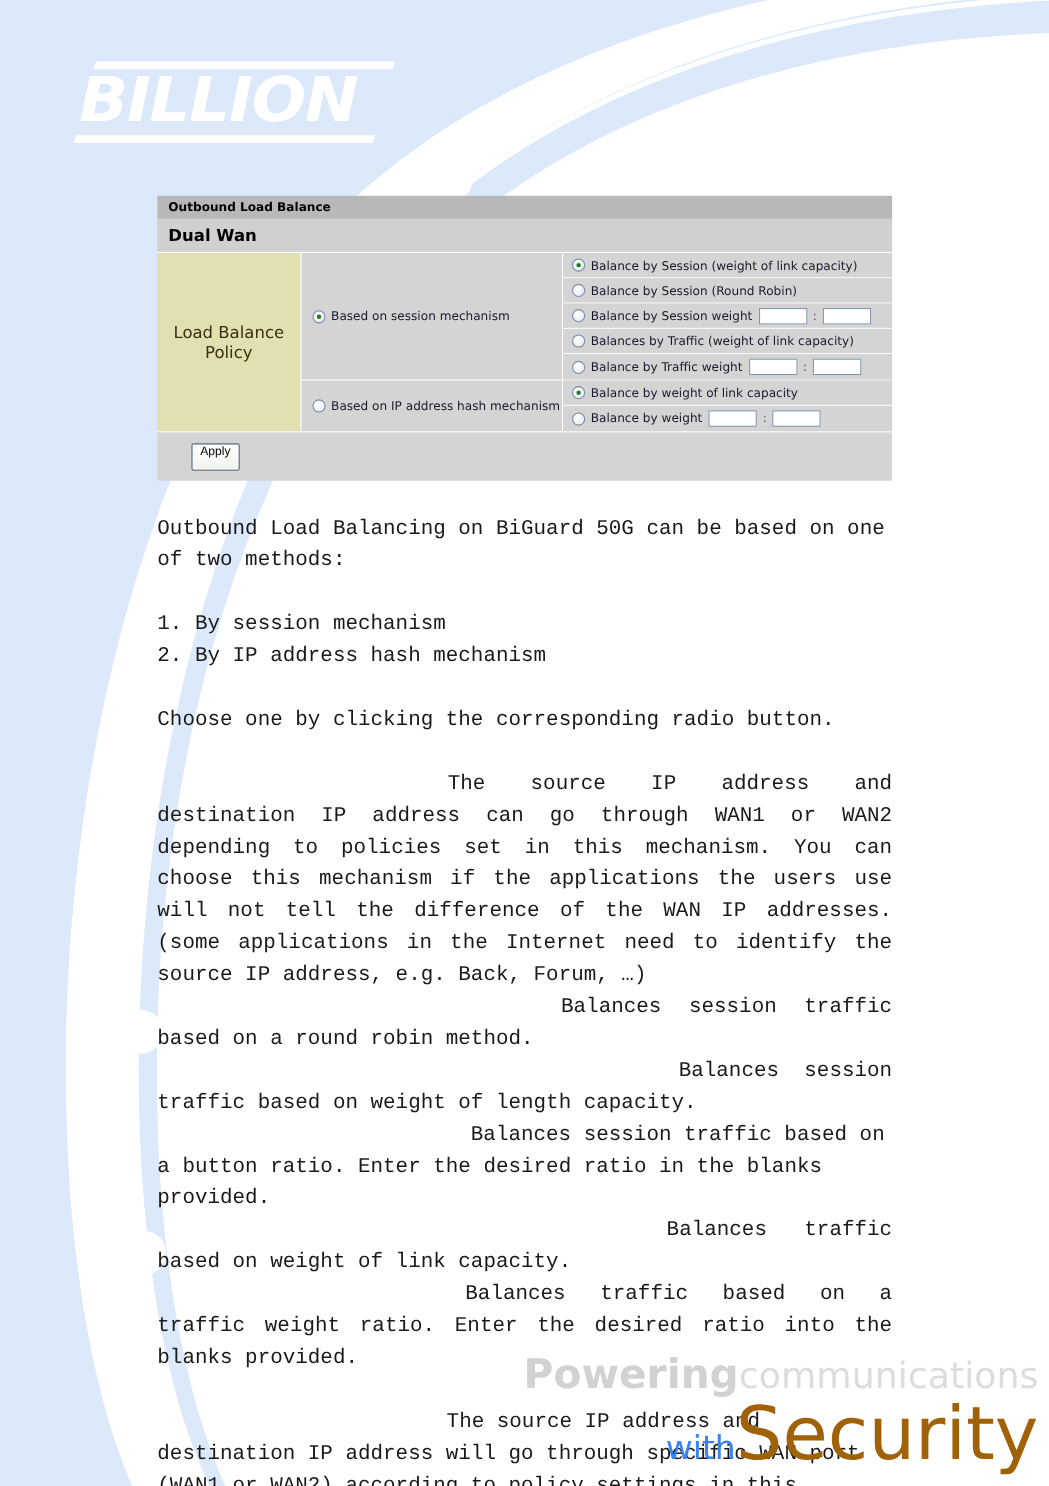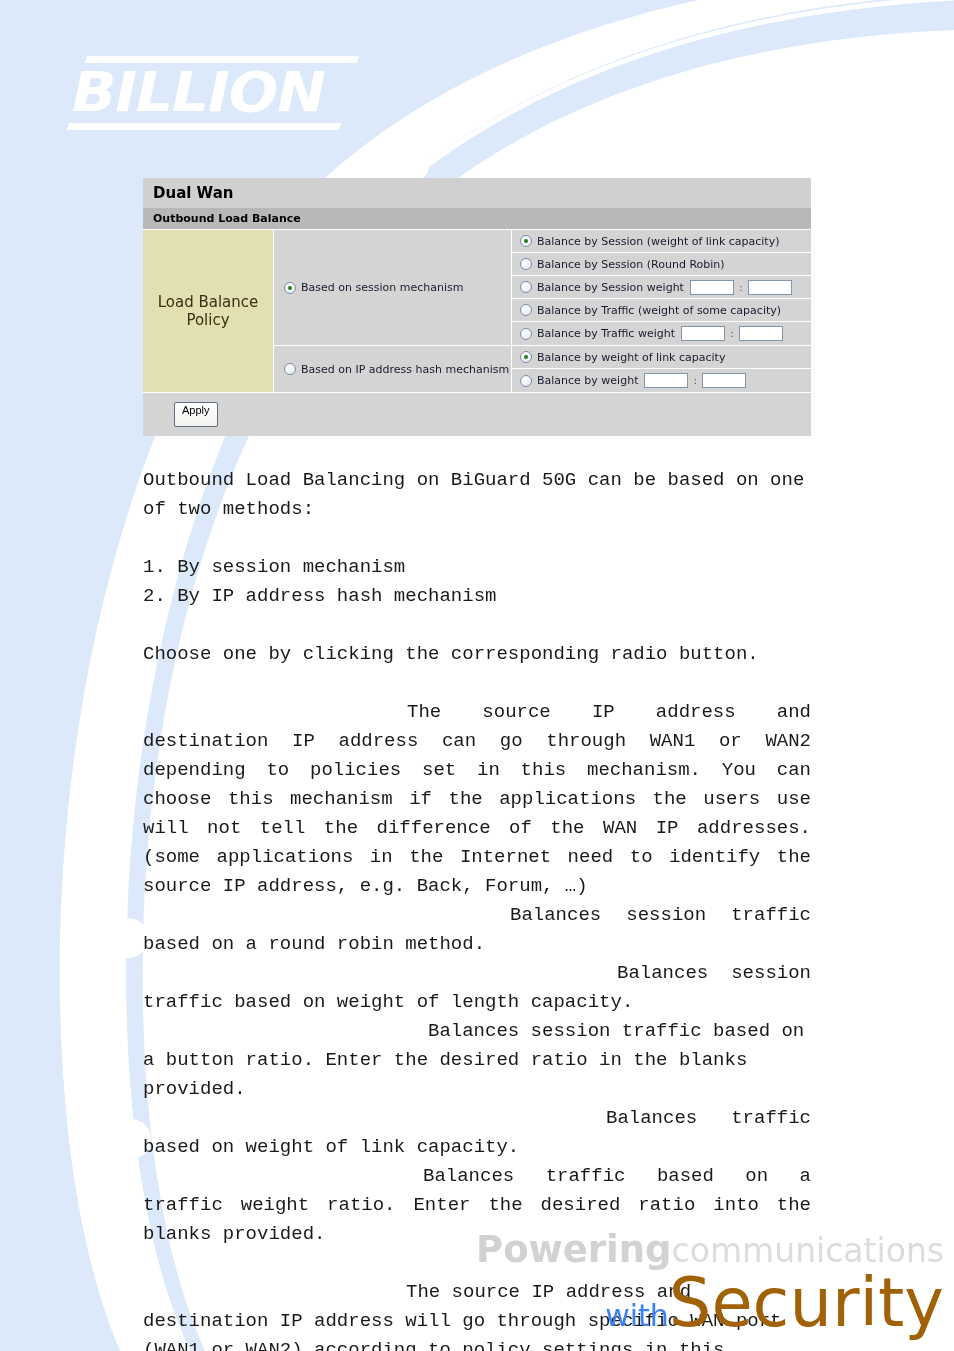--- a/index.html
+++ b/index.html
@@ -268,23 +268,23 @@
 </svg>
 
 <div id="logo">
   <div class="bar top"></div>
   <div class="word">BILLION</div>
   <div class="bar bot"></div>
 </div>
 
 <div id="panel">
 
+  <div id="panel-subtitle">Outbound Load Balance</div>
+
   <div id="panel-title">Dual Wan</div>
-
-  <div id="panel-subtitle">Outbound Load Balance</div>
 
   <div id="panel-body">
 
     <div class="policy-label-cell">Load Balance Policy</div>
 
     <div class="mechanism-col">
 
       <div class="mech-group">
         <div class="mech-left">
           <span class="radio on"></span>
@@ -305,21 +305,21 @@
           <div class="opt-row">
             <span class="radio"></span>
             <span class="opt-label">Balance by Session weight</span>
             <span class="wbox"></span>
             <span class="colon">:</span>
             <span class="wbox" style="margin-left:0"></span>
           </div>
 
           <div class="opt-row">
             <span class="radio"></span>
-            <span class="opt-label">Balance by Traffic (weight of some capacity)</span>
+            <span class="opt-label">Balances by Traffic (weight of link capacity)</span>
           </div>
 
           <div class="opt-row">
             <span class="radio"></span>
             <span class="opt-label">Balance by Traffic weight</span>
             <span class="wbox"></span>
             <span class="colon">:</span>
             <span class="wbox" style="margin-left:0"></span>
           </div>
 

